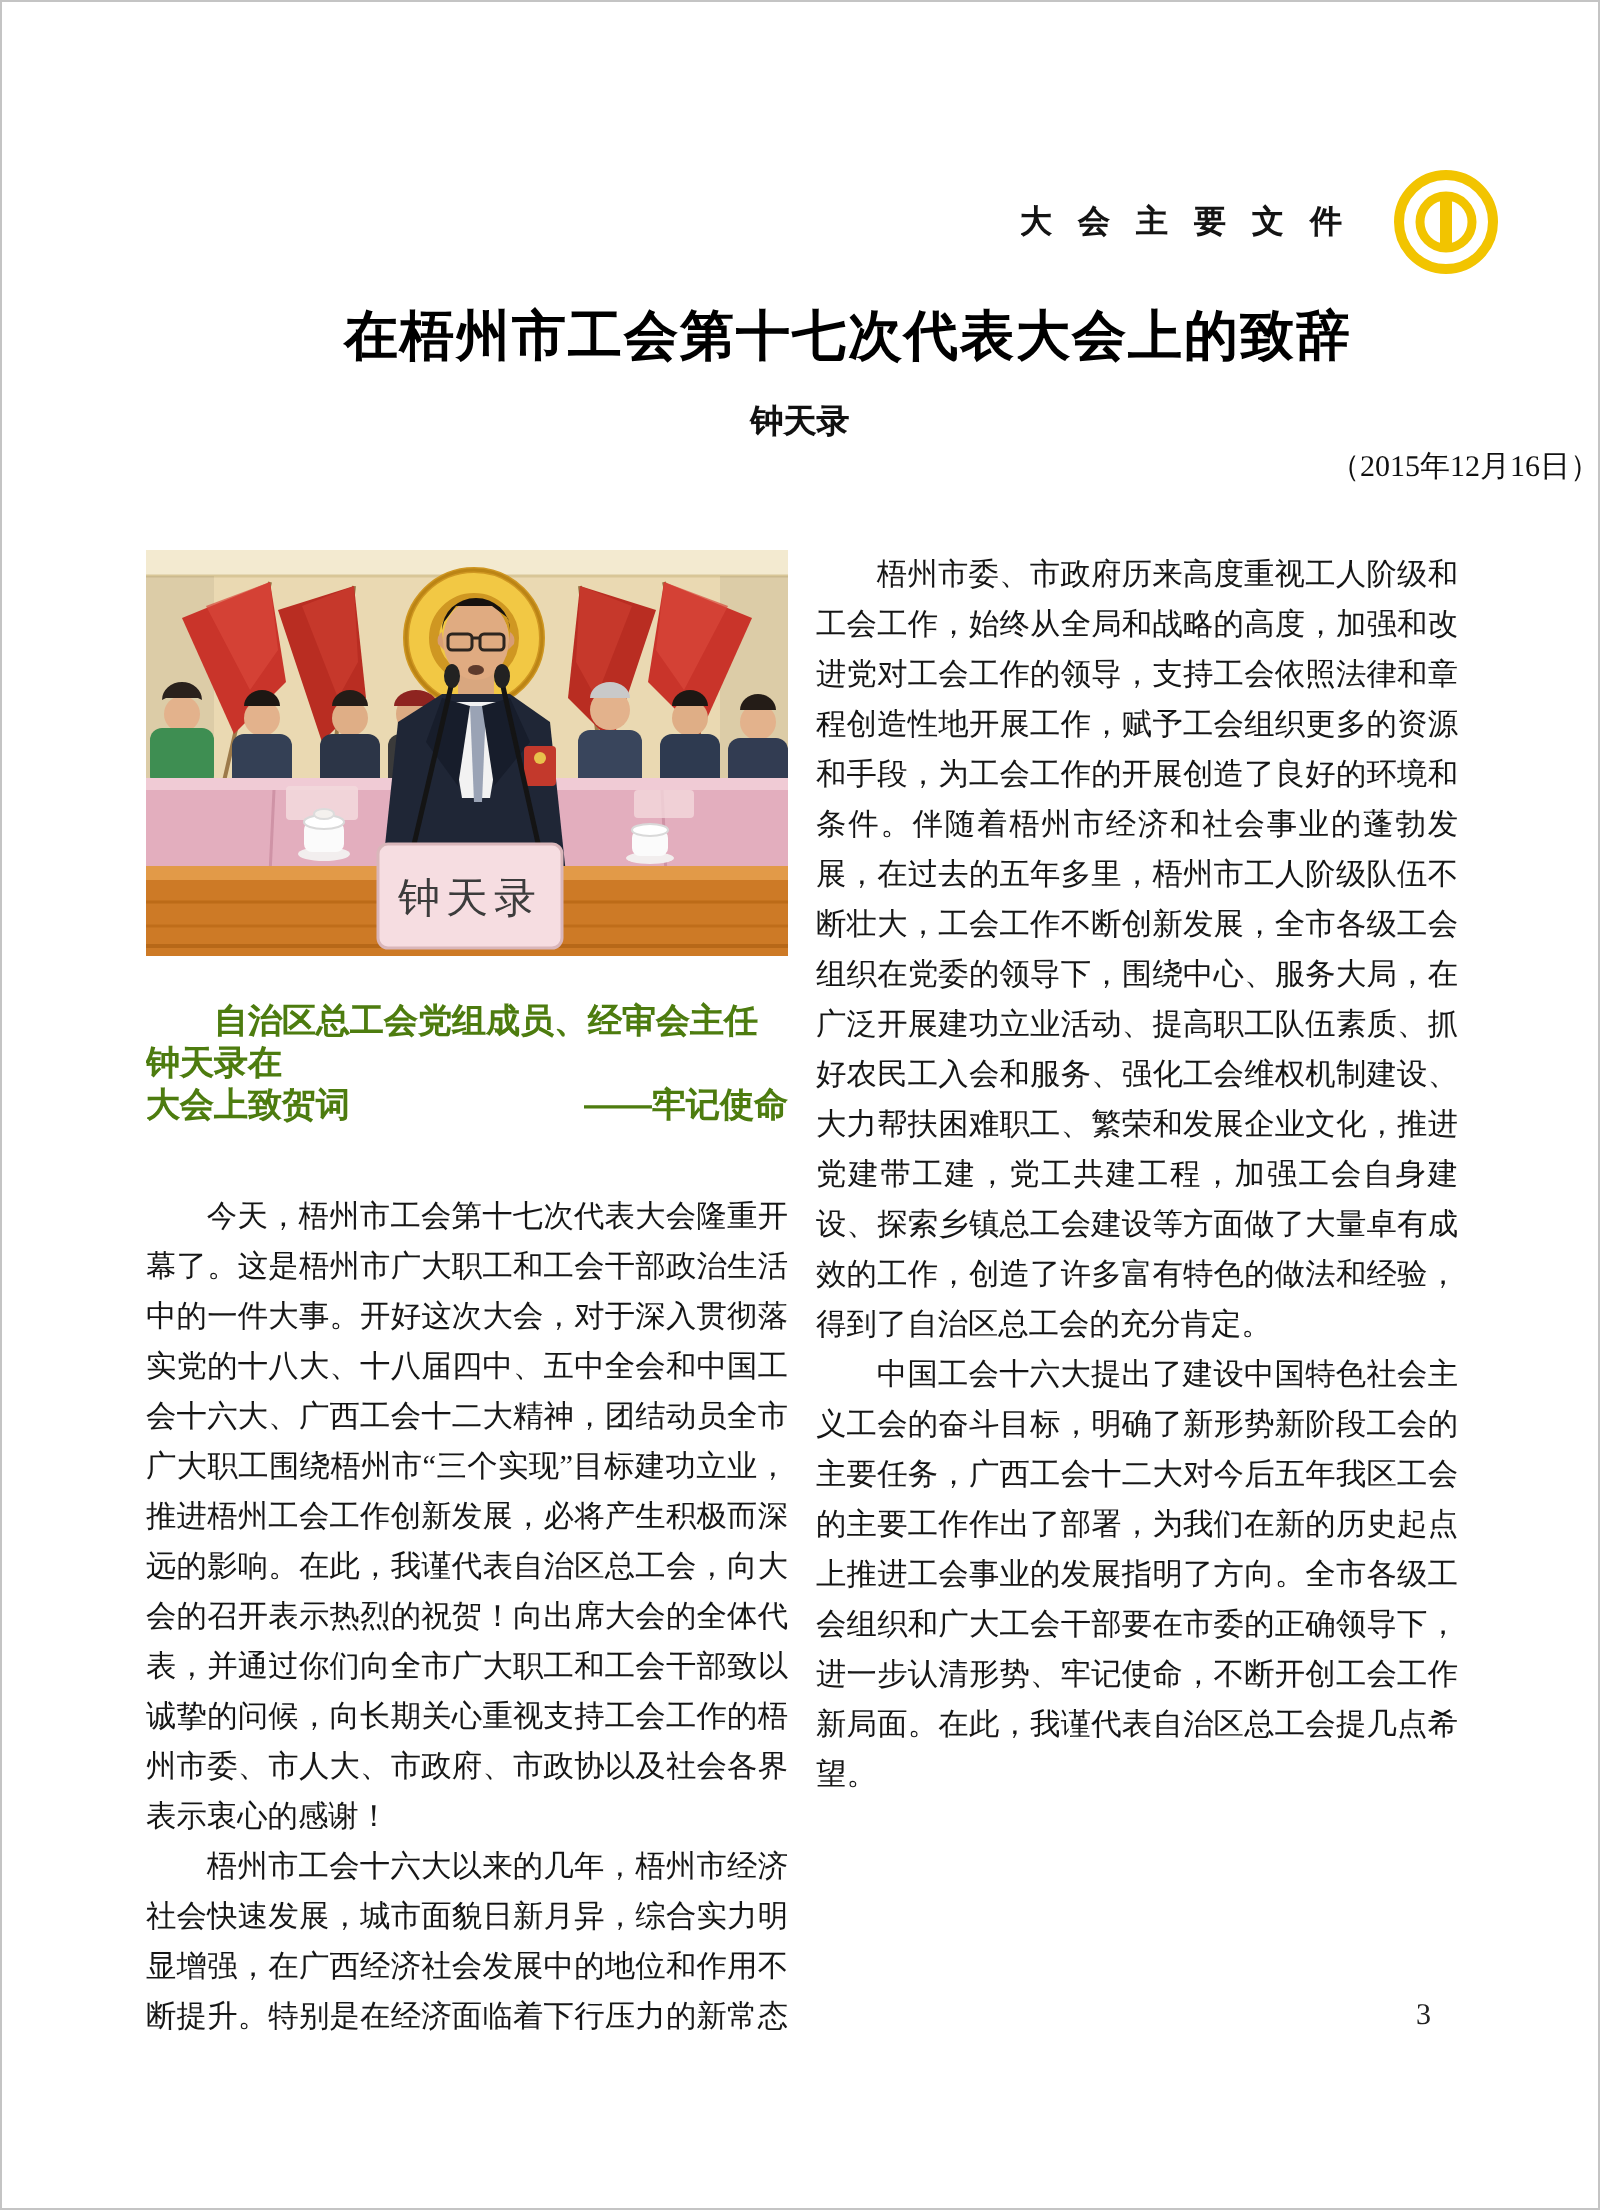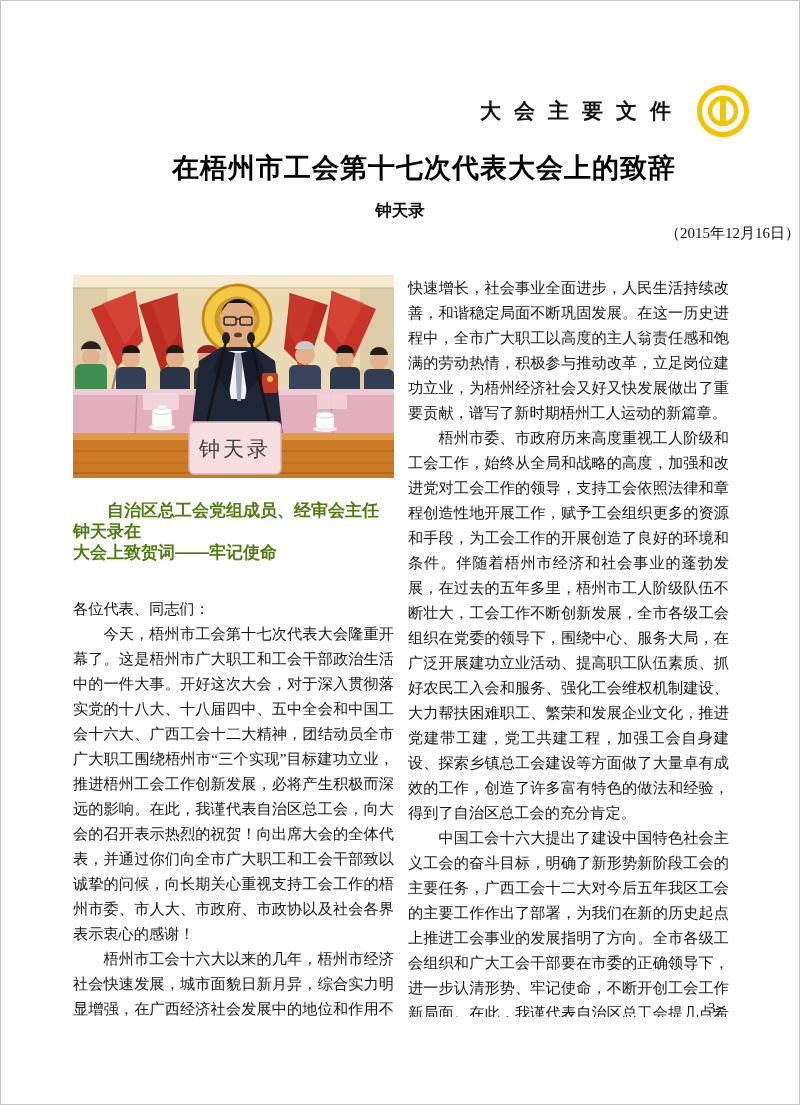--- a/index.html
+++ b/index.html
@@ -8,21 +8,21 @@
     font-family:"Liberation Serif", serif;color:#1a1a1a;overflow:hidden;
   }
   .page-frame{position:absolute;inset:0;border:1px solid #c4c4c4;pointer-events:none;}
 
   
   .header-row{
     position:absolute;top:82px;left:0;right:50px;height:58px;
     display:flex;justify-content:flex-end;align-items:center;gap:12px;
   }
   .header-label{
-    font-size:21px;font-weight:bold;color:#141414;letter-spacing:13px;
+    font-size:16px;font-weight:bold;color:#141414;letter-spacing:13px;
     font-family:Liberation Mono, monospace;
   }
   .union-logo{width:54px;height:54px;flex:0 0 auto;}
 
   
   .doc-title{
     position:absolute;top:150px;left:0;width:100%;text-align:center;
     font-size:27px;font-weight:bold;letter-spacing:1px;color:#000;padding-left:24px;
   }
   .doc-author{
@@ -44,21 +44,21 @@
 
   .photo-box{width:321px;height:203px;overflow:hidden;background:#ead9b2;}
   .photo-box svg{display:block;}
 
   .caption{
     margin-top:22px;
     font-family:"Liberation Sans", sans-serif;font-weight:bold;
     font-size:17px;line-height:21px;color:#4d7c0f;
   }
   .caption .cap-line1{text-indent:2em;}
-  .caption .cap-line2{display:flex;}
+  .caption .cap-line2{display:flex;justify-content:space-between;}
 
   .body-text p{
     margin:0;font-size:15.2px;line-height:25px;text-align:justify;
     color:#161616;
   }
   .body-text p.indent{text-indent:2em;}
   .left-body{margin-top:33px;}
 
   .page-num{
     position:absolute;top:1000px;left:708px;font-size:15px;color:#222;
@@ -210,27 +210,25 @@
 
     <div class="caption">
       <div class="cap-line1">自治区总工会党组成员、经审会主任钟天录在</div>
       <div class="cap-line2">
         <span>大会上致贺词</span>
         <span>——牢记使命</span>
       </div>
     </div>
 
     <div class="body-text left-body">
-      <p>各位代表、同志们：</p>
       <p class="indent">今天，梧州市工会第十七次代表大会隆重开幕了。这是梧州市广大职工和工会干部政治生活中的一件大事。开好这次大会，对于深入贯彻落实党的十八大、十八届四中、五中全会和中国工会十六大、广西工会十二大精神，团结动员全市广大职工围绕梧州市“三个实现”目标建功立业，推进梧州工会工作创新发展，必将产生积极而深远的影响。在此，我谨代表自治区总工会，向大会的召开表示热烈的祝贺！向出席大会的全体代表，并通过你们向全市广大职工和工会干部致以诚挚的问候，向长期关心重视支持工会工作的梧州市委、市人大、市政府、市政协以及社会各界表示衷心的感谢！</p>
       <p class="indent">梧州市工会十六大以来的几年，梧州市经济社会快速发展，城市面貌日新月异，综合实力明显增强，在广西经济社会发展中的地位和作用不断提升。特别是在经济面临着下行压力的新常态下，梧州市认真贯彻落实党中央和自治区党委的决策部署，求真务实、开拓创新、全市经济平稳</p>
     </div>
   </div>
 
   <div class="col body-text">
-    <p>快速增长，社会事业全面进步，人民生活持续改善，和谐稳定局面不断巩固发展。在这一历史进程中，全市广大职工以高度的主人翁责任感和饱满的劳动热情，积极参与推动改革，立足岗位建功立业，为梧州经济社会又好又快发展做出了重要贡献，谱写了新时期梧州工人运动的新篇章。</p>
     <p class="indent">梧州市委、市政府历来高度重视工人阶级和工会工作，始终从全局和战略的高度，加强和改进党对工会工作的领导，支持工会依照法律和章程创造性地开展工作，赋予工会组织更多的资源和手段，为工会工作的开展创造了良好的环境和条件。伴随着梧州市经济和社会事业的蓬勃发展，在过去的五年多里，梧州市工人阶级队伍不断壮大，工会工作不断创新发展，全市各级工会组织在党委的领导下，围绕中心、服务大局，在广泛开展建功立业活动、提高职工队伍素质、抓好农民工入会和服务、强化工会维权机制建设、大力帮扶困难职工、繁荣和发展企业文化，推进党建带工建，党工共建工程，加强工会自身建设、探索乡镇总工会建设等方面做了大量卓有成效的工作，创造了许多富有特色的做法和经验，得到了自治区总工会的充分肯定。</p>
     <p class="indent">中国工会十六大提出了建设中国特色社会主义工会的奋斗目标，明确了新形势新阶段工会的主要任务，广西工会十二大对今后五年我区工会的主要工作作出了部署，为我们在新的历史起点上推进工会事业的发展指明了方向。全市各级工会组织和广大工会干部要在市委的正确领导下，进一步认清形势、牢记使命，不断开创工会工作新局面。在此，我谨代表自治区总工会提几点希望。</p>
 
   </div>
 </div>
 
 <div class="page-num">3</div>
 
 </body></html>

